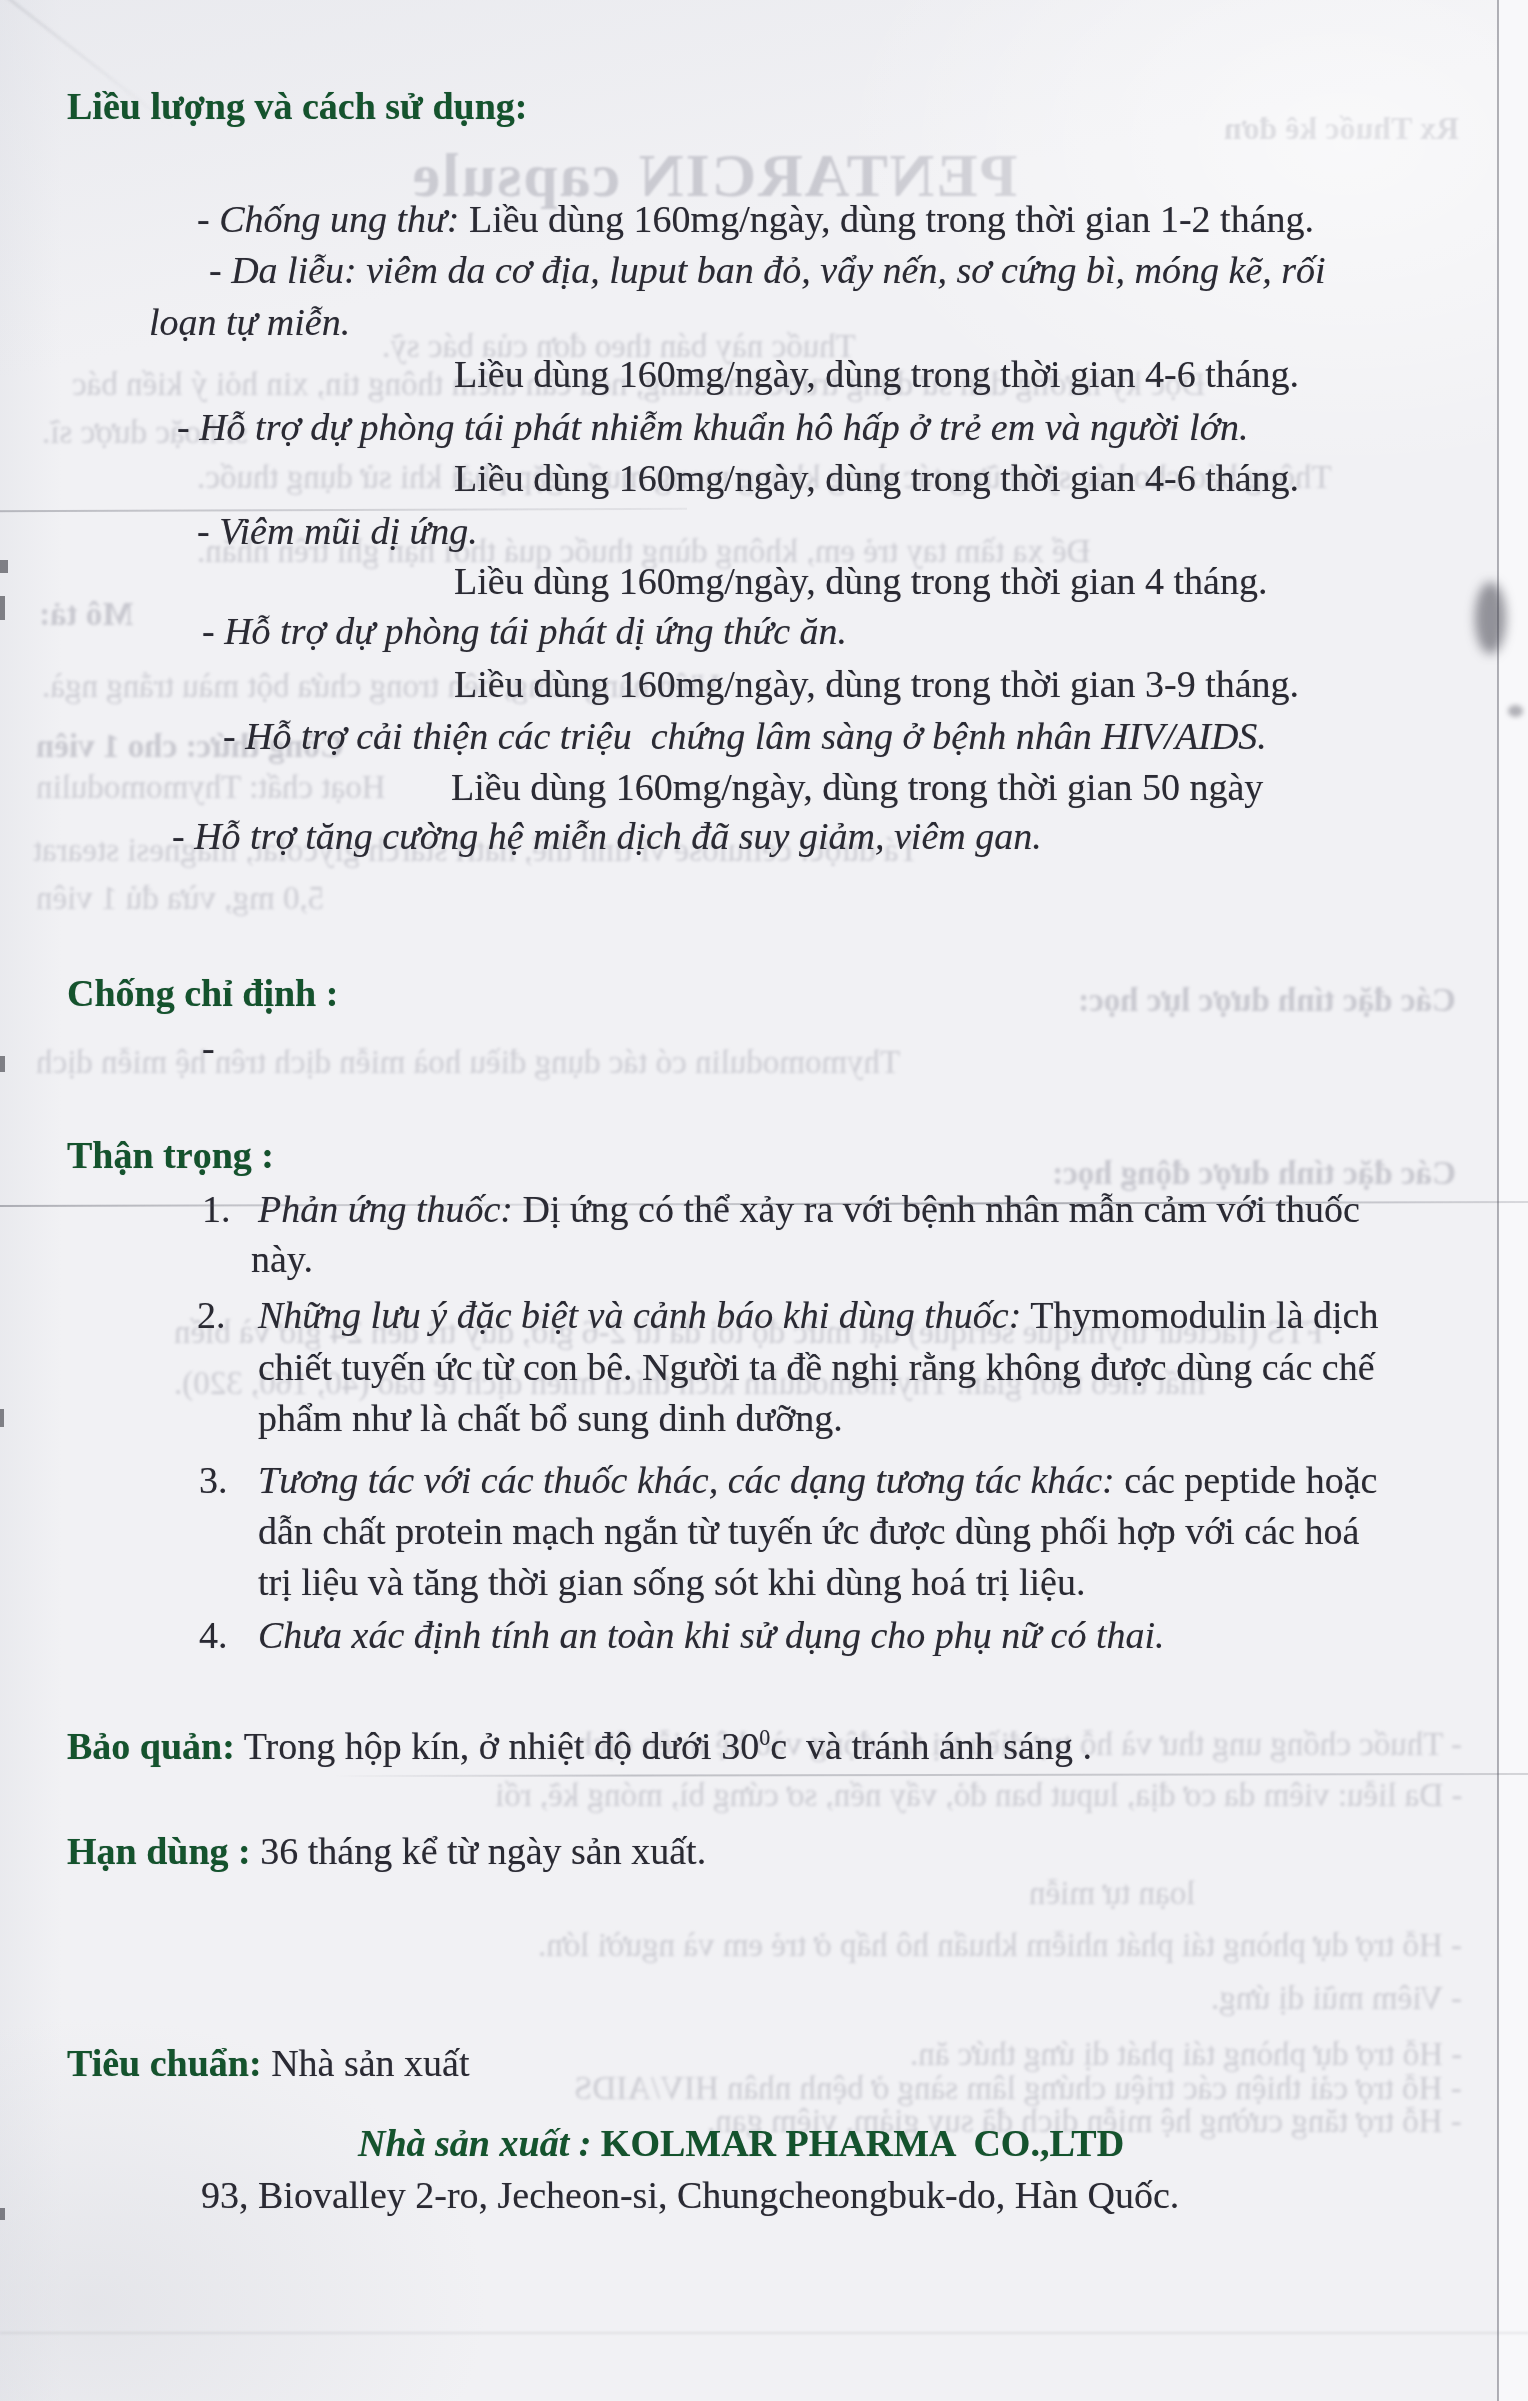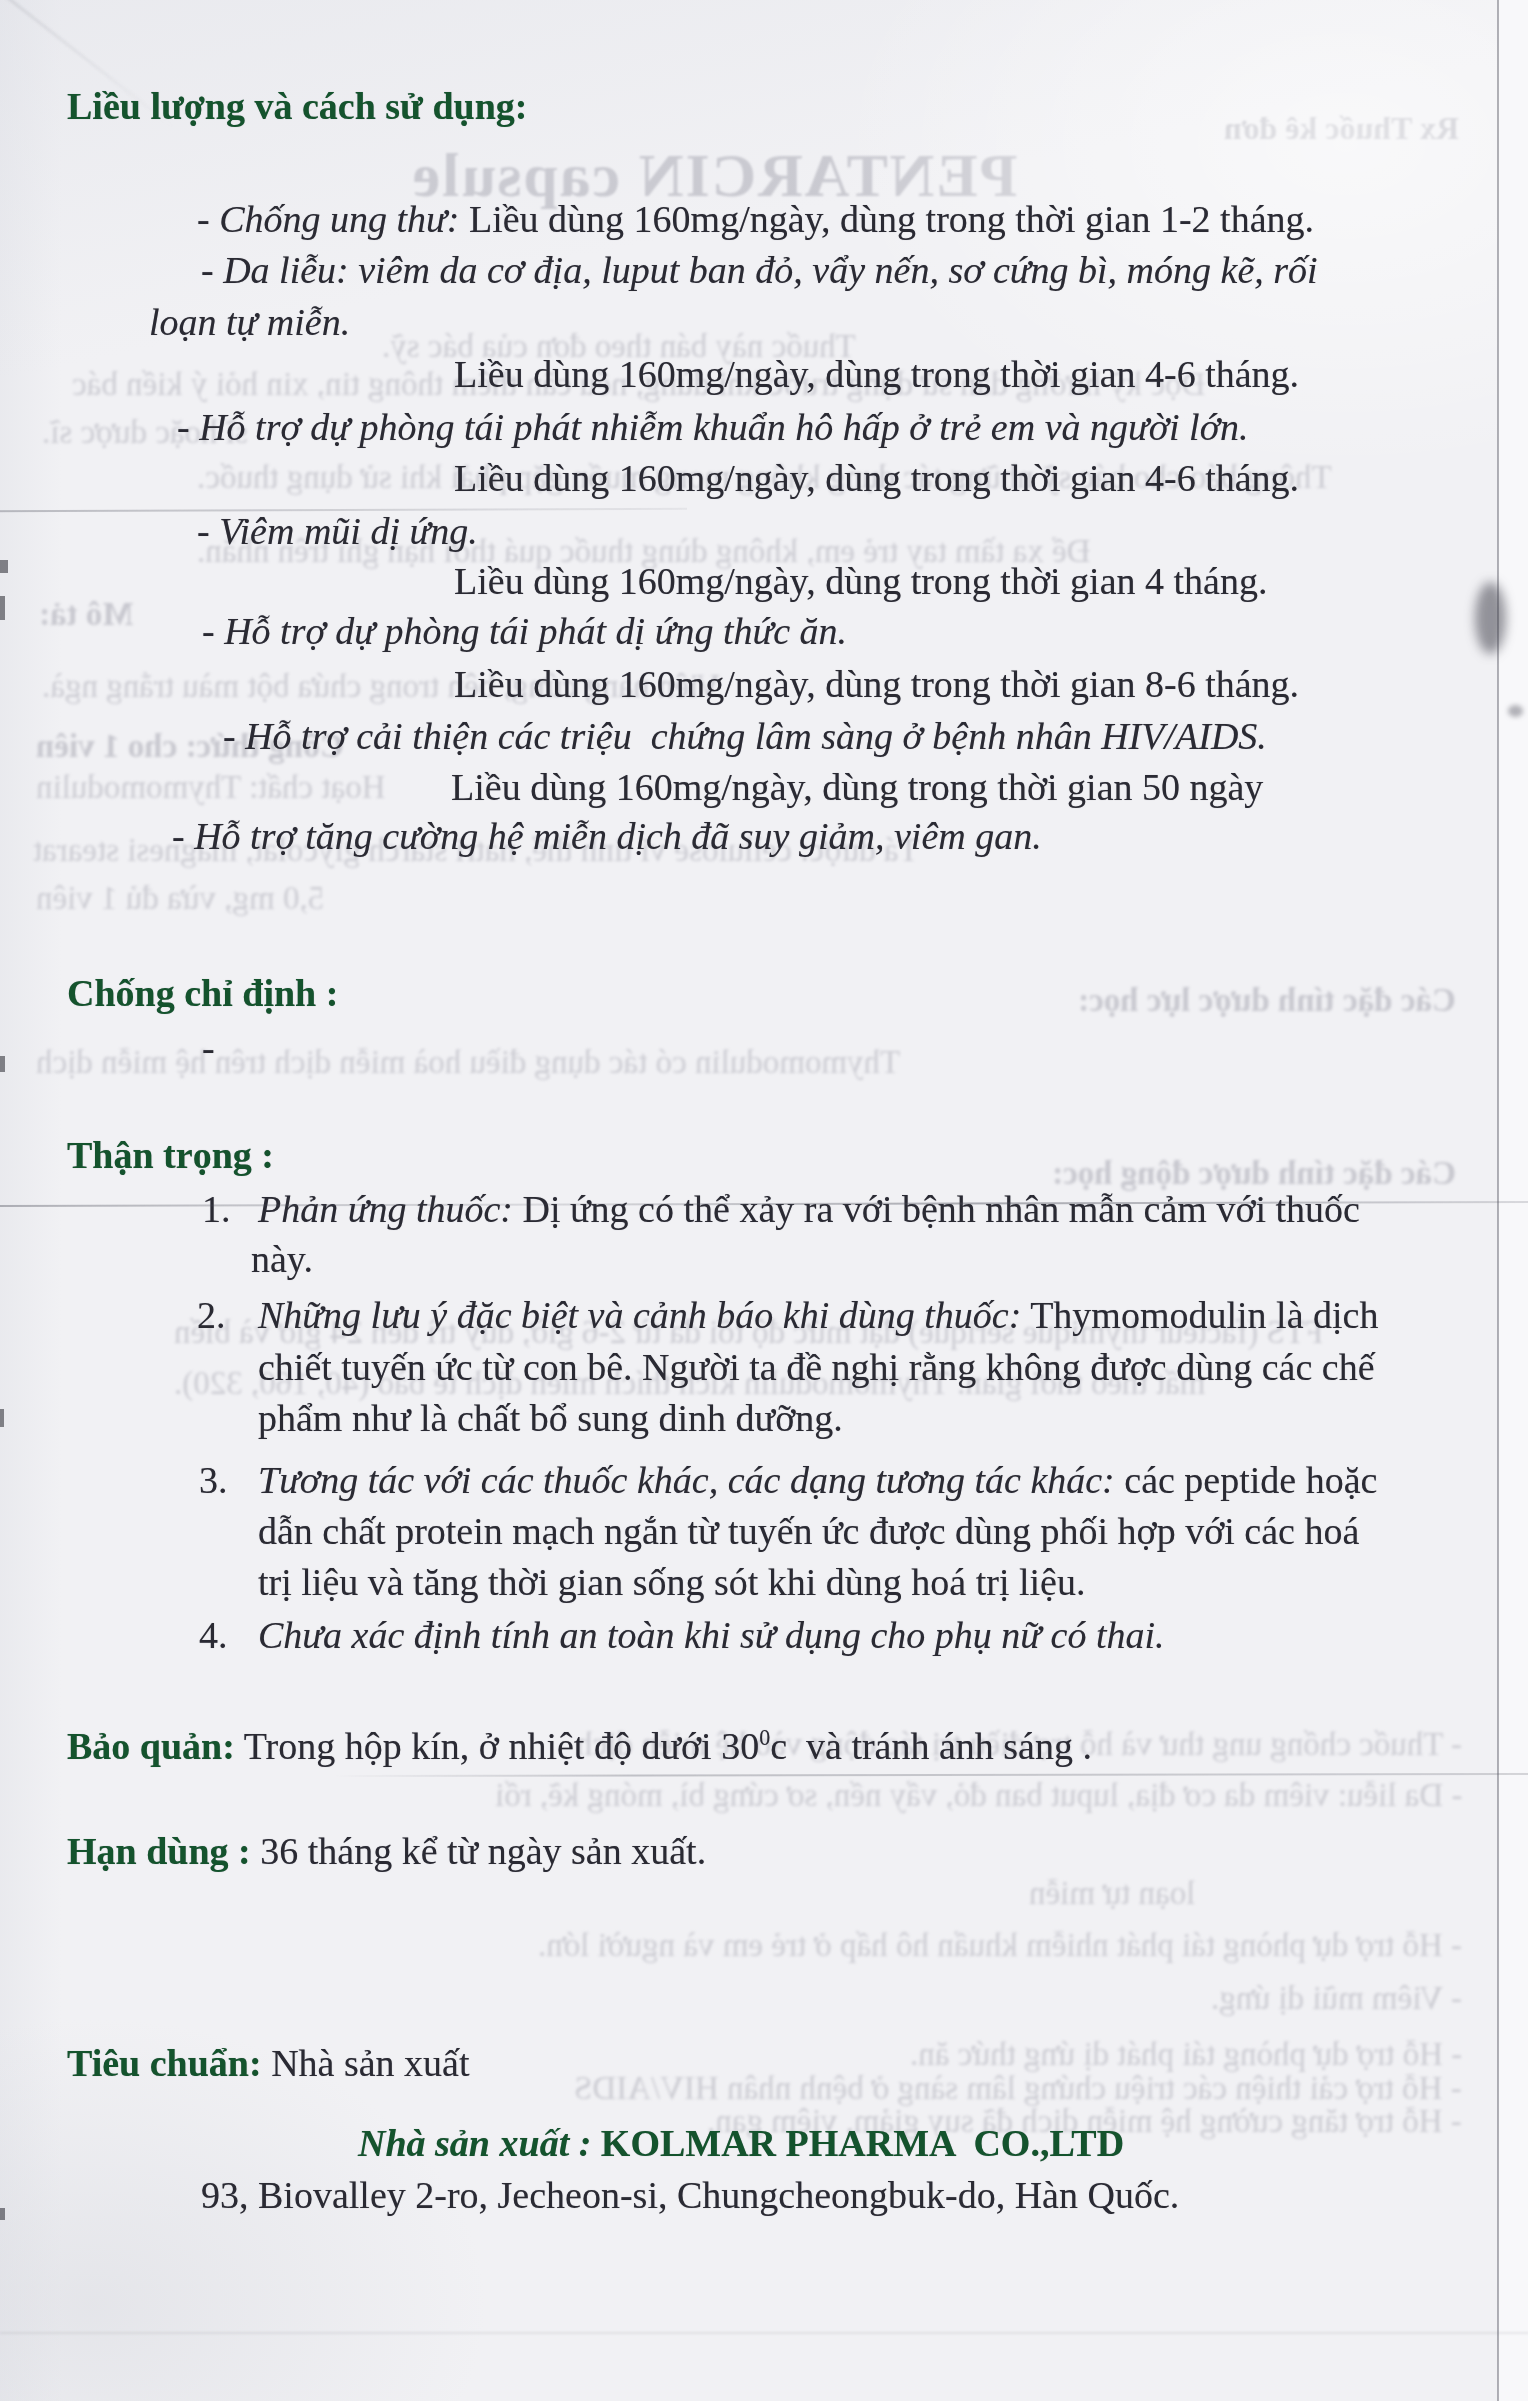--- a/index.html
+++ b/index.html
@@ -84,21 +84,21 @@
     position:absolute;white-space:pre;z-index:3;
     font-size:38px;line-height:1.2;
     color:#2a2a33;text-shadow:0 0 0.8px rgba(38,38,50,.4);
   }
   .hd{font-weight:bold;font-size:38px;color:#14532d;}
   .it{font-style:italic;}
   .sup{font-size:58%;vertical-align:super;}
 
   .l-h1{top:84px;left:67px;}
   .l-b1{top:197px;left:197px;}
-  .l-b2a{top:248px;left:201px;}
+  .l-b2a{top:248px;left:209px;}
   .l-b2b{top:300px;left:149px;}
   .l-d2{top:352px;left:454px;}
   .l-b3{top:405px;left:177px;}
   .l-d3{top:456px;left:454px;}
   .l-b4{top:509px;left:197px;}
   .l-d4{top:559px;left:454px;}
   .l-b5{top:609px;left:202px;}
   .l-d5{top:662px;left:454px;}
   .l-b6{top:714px;left:186px;margin-left:37px;}
   .l-d6{top:765px;left:451px;}
@@ -186,21 +186,21 @@
   <div class="ln it l-b2b">loạn tự miễn.</div>
   <div class="ln l-d2">Liều dùng 160mg/ngày, dùng trong thời gian 4-6 tháng.</div>
 
   <div class="ln it l-b3">- Hỗ trợ dự phòng tái phát nhiễm khuẩn hô hấp ở trẻ em và người lớn.</div>
   <div class="ln l-d3">Liều dùng 160mg/ngày, dùng trong thời gian 4-6 tháng.</div>
 
   <div class="ln it l-b4">- Viêm mũi dị ứng.</div>
   <div class="ln l-d4">Liều dùng 160mg/ngày, dùng trong thời gian 4 tháng.</div>
 
   <div class="ln it l-b5">- Hỗ trợ dự phòng tái phát dị ứng thức ăn.</div>
-  <div class="ln l-d5">Liều dùng 160mg/ngày, dùng trong thời gian 8-6 tháng.</div>
+  <div class="ln l-d5">Liều dùng 160mg/ngày, dùng trong thời gian 3-9 tháng.</div>
 
   <div class="ln it l-b6">- Hỗ trợ cải thiện các triệu  chứng lâm sàng ở bệnh nhân HIV/AIDS.</div>
   <div class="ln l-d6">Liều dùng 160mg/ngày, dùng trong thời gian 50 ngày</div>
 
   <div class="ln it l-b7">- Hỗ trợ tăng cường hệ miễn dịch đã suy giảm, viêm gan.</div>
 
   <div class="ln hd l-h2">Chống chỉ định :</div>
   <div class="ln l-cdash">-</div>
 
   <div class="ln hd l-h3">Thận trọng :</div>

